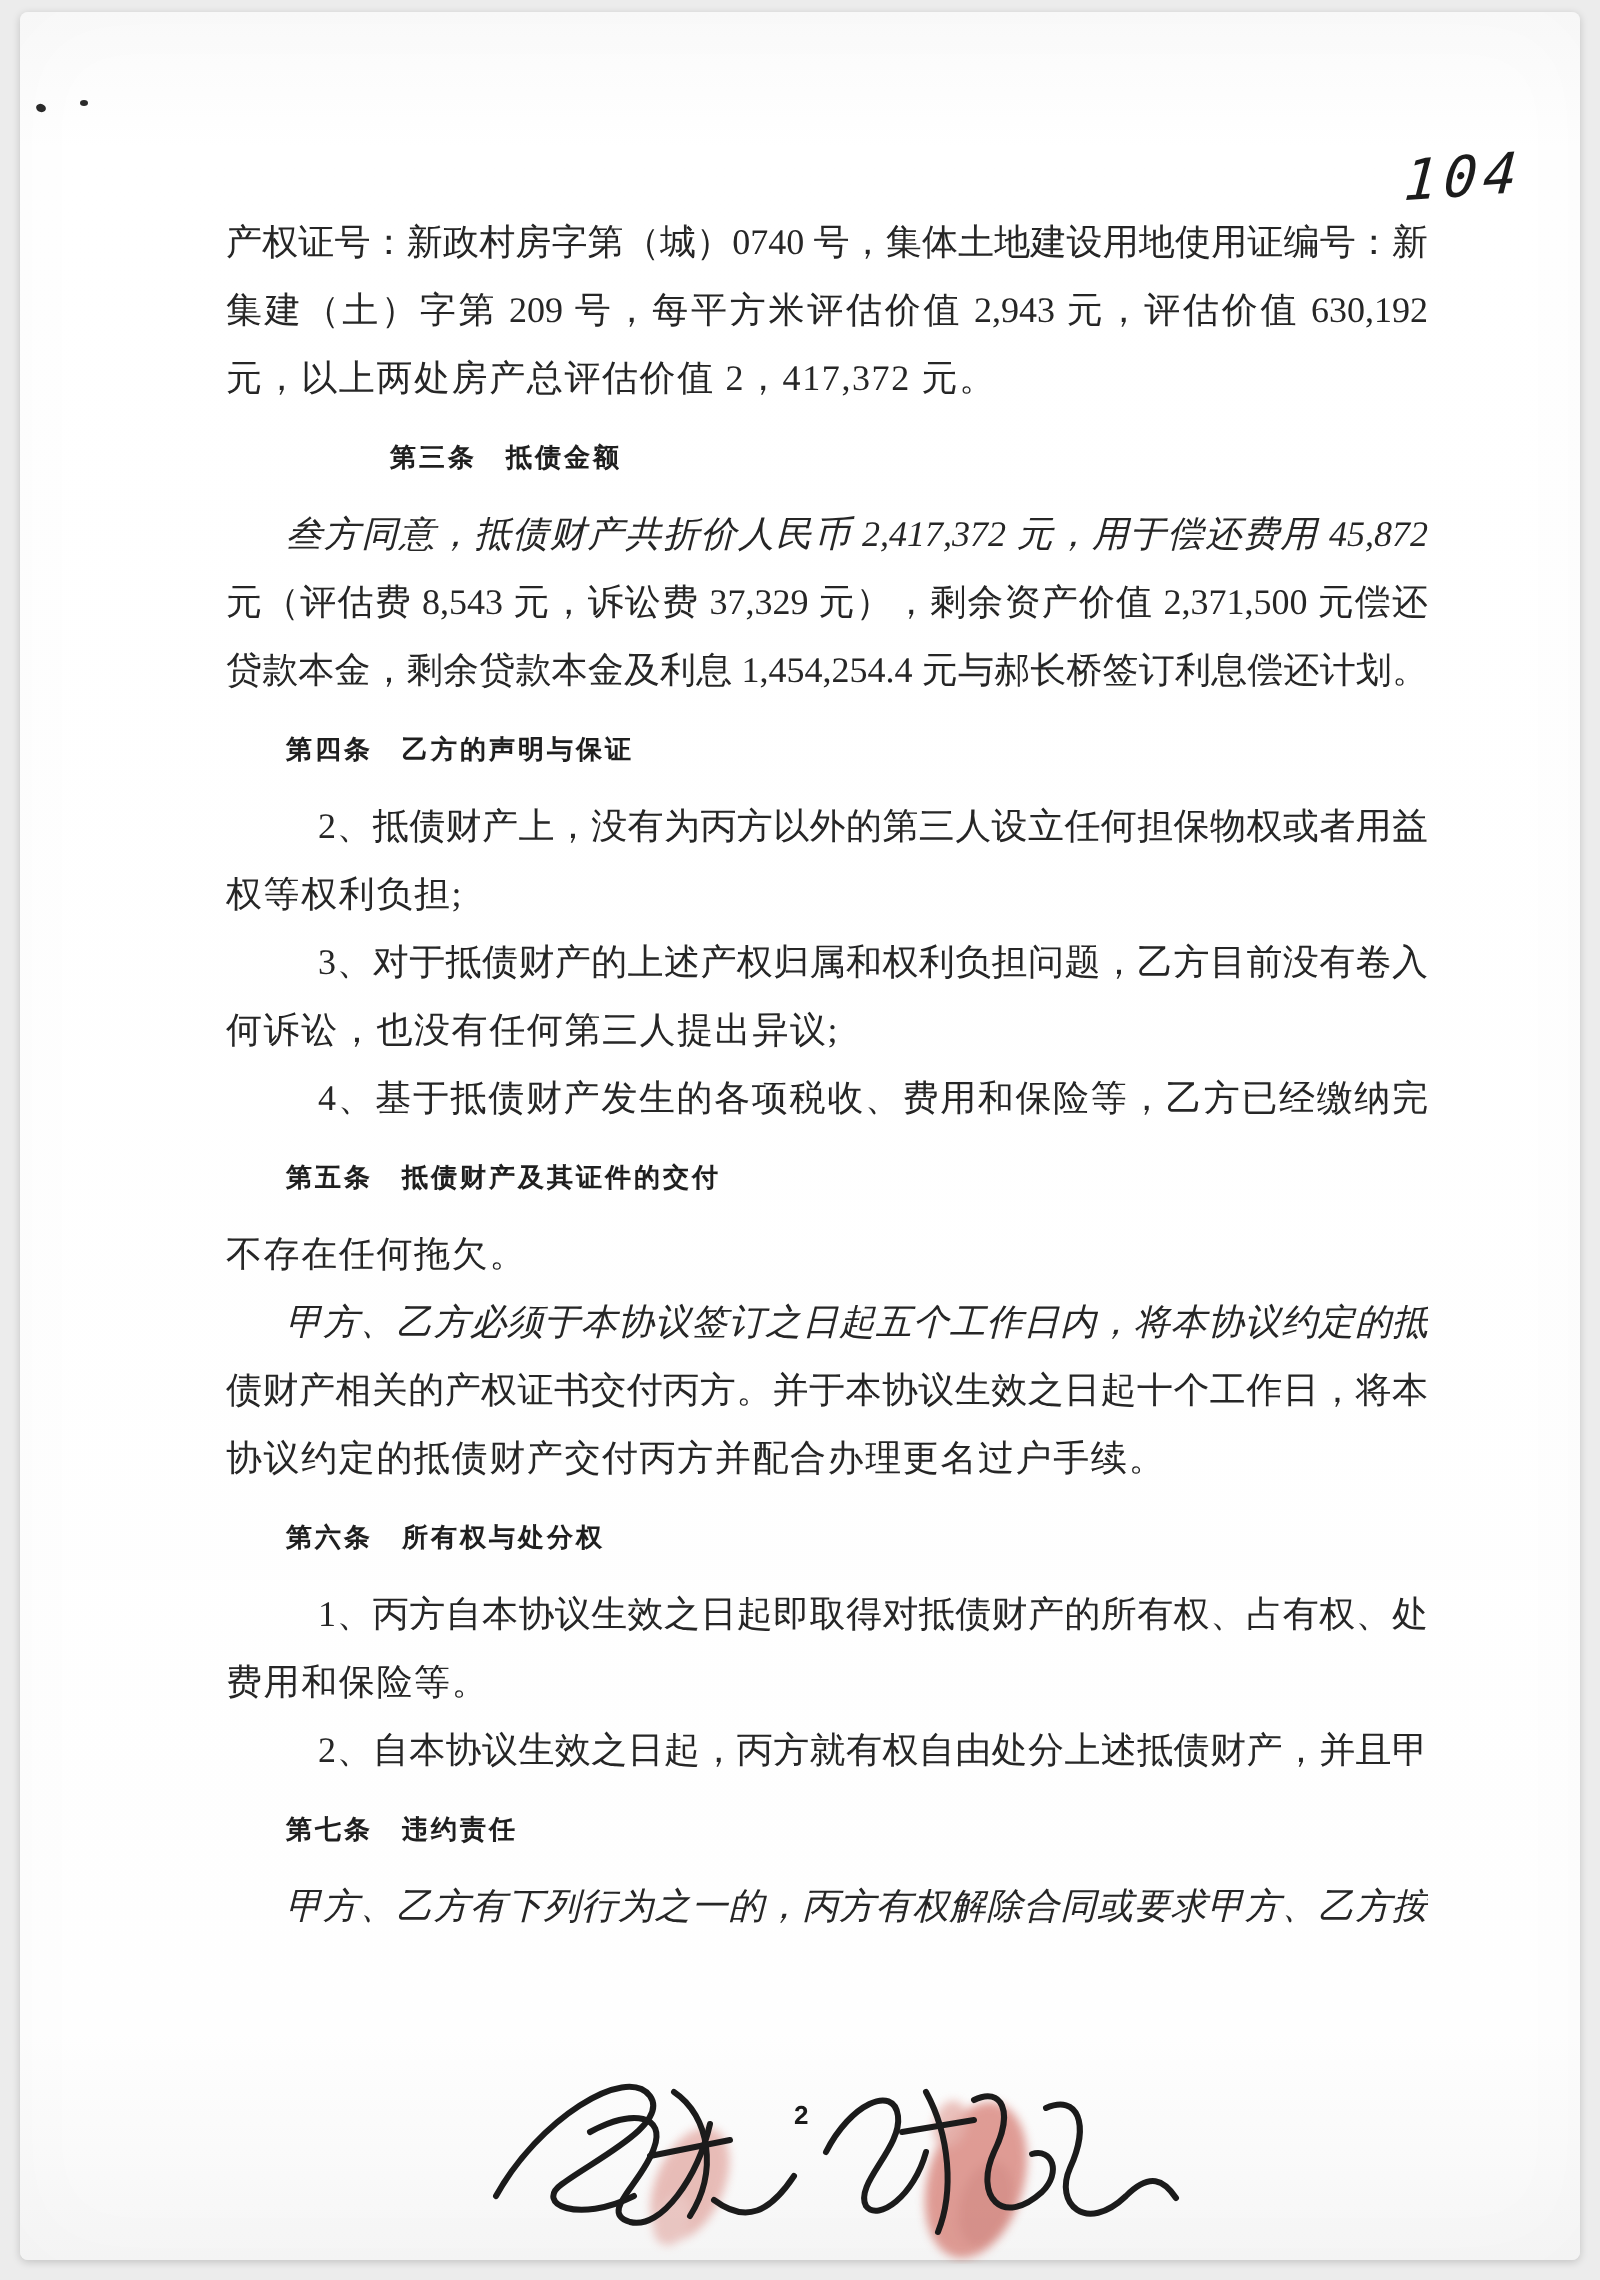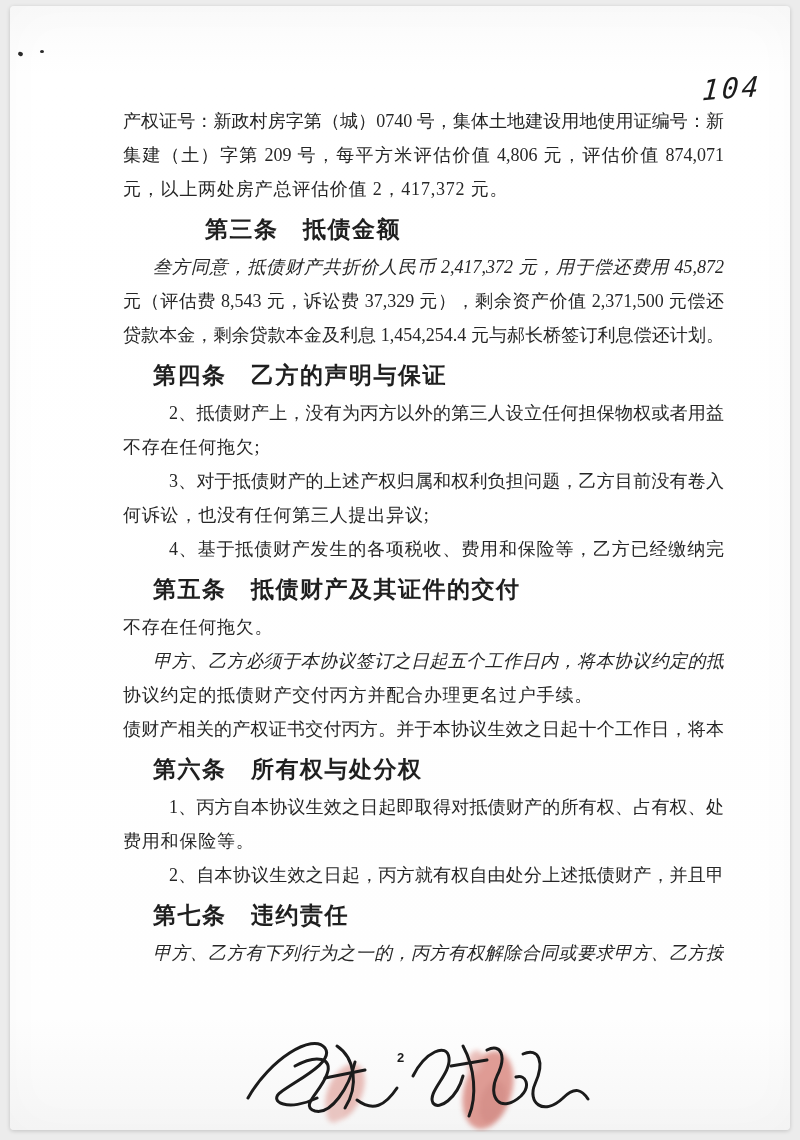--- a/index.html
+++ b/index.html
@@ -17,74 +17,74 @@
   .ink-dot{position:absolute;background:#2a2a2a;border-radius:50%;}
   .dot-1{left:8px;top:46px;width:5px;height:4px;transform:rotate(20deg);}
   .dot-2{left:30px;top:44px;width:4px;height:3px;}
   .page-number{
     position:absolute;right:28px;top:66px;
     font-family:"DejaVu Sans Mono","DejaVu Sans",monospace;
     font-style:italic;font-size:28px;color:#1c1c1c;
     letter-spacing:3px;transform:rotate(-4deg) skewX(-8deg);
   }
   .body-text{
-    position:absolute;left:113px;top:98px;width:601px;
+    position:absolute;left:103px;top:98px;width:601px;
     font-size:18px;color:#262626;
   }
   .line{
     height:34px;line-height:34px;white-space:nowrap;
     letter-spacing:0.8px;
   }
   .line.fill{
     white-space:normal;overflow:hidden;letter-spacing:0;
     text-align:justify;text-align-last:justify;
   }
   .line.ind{text-indent:30px;font-style:italic;}
   .line.ind2{text-indent:46px;}
   .line.h{
     font-family:"Liberation Sans","DejaVu Sans",sans-serif;
     font-weight:bold;color:#1f1f1f;margin:6px 0 4px 30px;
-    letter-spacing:1.5px;font-size:23px;
+    letter-spacing:1.5px;font-size:13px;
   }
   .line.h3x{margin-left:82px;}
   .signatures{position:absolute;left:215px;top:1012px;}
   .sig-note{
     font-family:"Liberation Sans","DejaVu Sans",sans-serif;
     font-weight:bold;font-size:13px;fill:#1b1b1b;
   }
 </style>
 </head>
 <body>
 
 <div class="page">
 
   <div class="ink-dot dot-1"></div>
   <div class="ink-dot dot-2"></div>
 
   <div class="page-number">104</div>
 
   <div class="body-text">
     <div class="line fill">产权证号：新政村房字第（城）0740 号，集体土地建设用地使用证编号：新</div>
-    <div class="line fill">集建（土）字第 209 号，每平方米评估价值 4,806 元，评估价值 874,071</div>
+    <div class="line fill">集建（土）字第 209 号，每平方米评估价值 2,943 元，评估价值 630,192</div>
     <div class="line">元，以上两处房产总评估价值 2，417,372 元。</div>
     <div class="line h h3x">第三条　抵债金额</div>
     <div class="line ind fill">叁方同意，抵债财产共折价人民币 2,417,372 元，用于偿还费用 45,872</div>
     <div class="line fill">元（评估费 8,543 元，诉讼费 37,329 元），剩余资产价值 2,371,500 元偿还</div>
     <div class="line fill">贷款本金，剩余贷款本金及利息 1,454,254.4 元与郝长桥签订利息偿还计划。</div>
     <div class="line h">第四条　乙方的声明与保证</div>
     <div class="line ind2 fill">2、抵债财产上，没有为丙方以外的第三人设立任何担保物权或者用益物</div>
-    <div class="line">不存在任何拖欠;</div>
+    <div class="line">权等权利负担;</div>
     <div class="line ind2 fill">3、对于抵债财产的上述产权归属和权利负担问题，乙方目前没有卷入任</div>
     <div class="line">何诉讼，也没有任何第三人提出异议;</div>
     <div class="line ind2 fill">4、基于抵债财产发生的各项税收、费用和保险等，乙方已经缴纳完毕，</div>
     <div class="line h">第五条　抵债财产及其证件的交付</div>
     <div class="line">不存在任何拖欠。</div>
     <div class="line ind fill">甲方、乙方必须于本协议签订之日起五个工作日内，将本协议约定的抵</div>
+    <div class="line fill">债财产相关的产权证书交付丙方。并于本协议生效之日起十个工作日，将本</div>
     <div class="line">协议约定的抵债财产交付丙方并配合办理更名过户手续。</div>
-    <div class="line fill">债财产相关的产权证书交付丙方。并于本协议生效之日起十个工作日，将本</div>
     <div class="line h">第六条　所有权与处分权</div>
     <div class="line ind2 fill">1、丙方自本协议生效之日起即取得对抵债财产的所有权、占有权、处分</div>
     <div class="line">费用和保险等。</div>
     <div class="line ind2 fill">2、自本协议生效之日起，丙方就有权自由处分上述抵债财产，并且甲方、</div>
     <div class="line h">第七条　违约责任</div>
     <div class="line ind fill">甲方、乙方有下列行为之一的，丙方有权解除合同或要求甲方、乙方按</div>
   </div>
 
   <svg class="signatures" width="370" height="114" viewBox="0 0 370 114">
     <defs>

